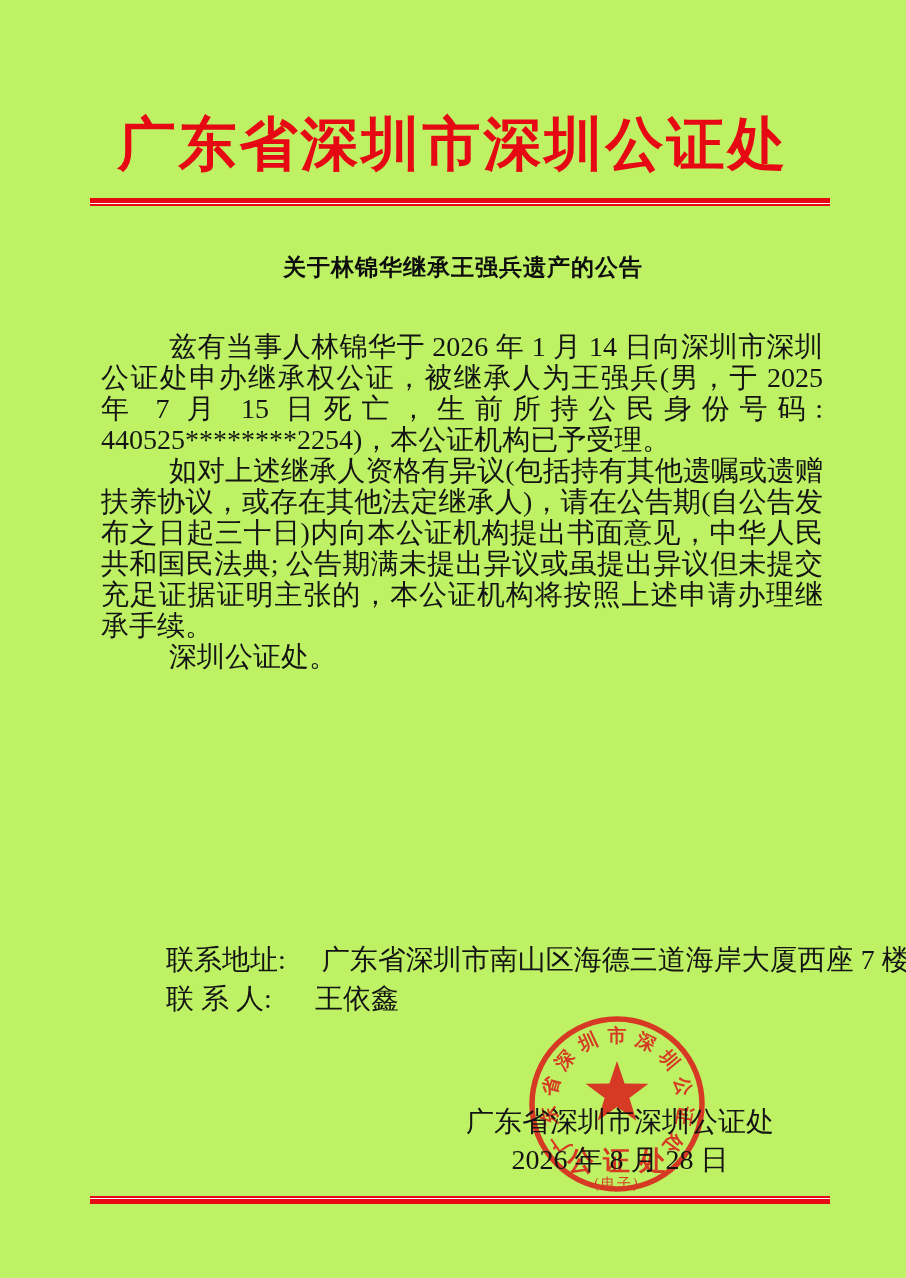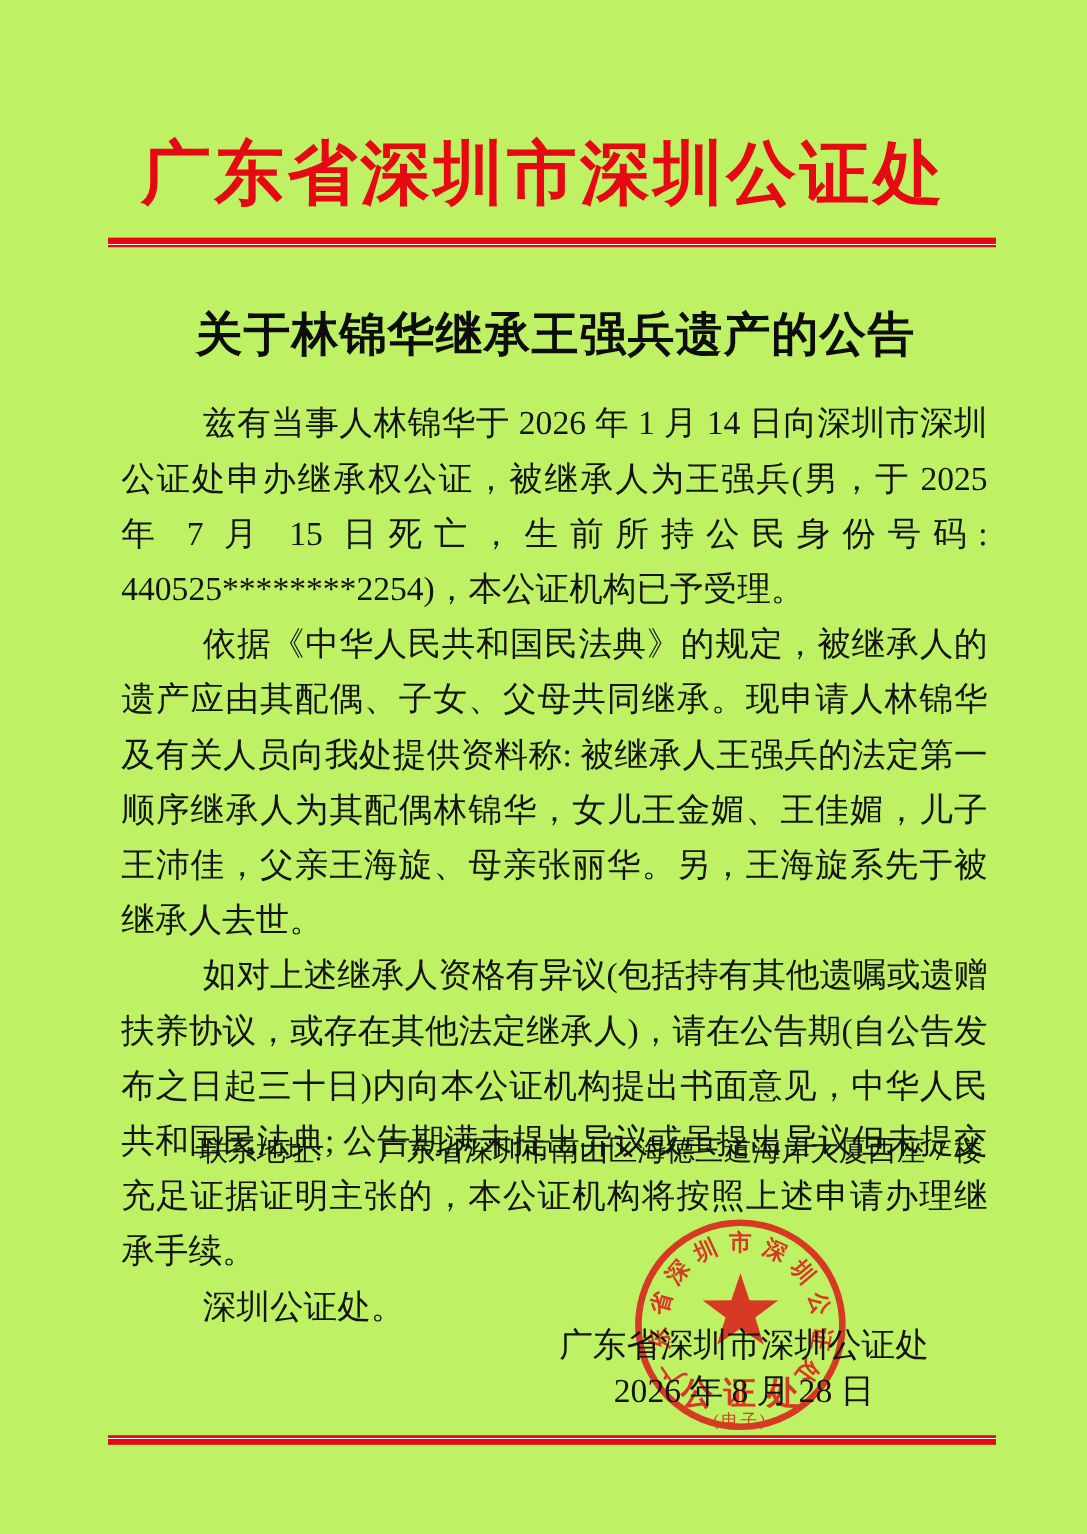--- a/index.html
+++ b/index.html
@@ -30,33 +30,33 @@
       var(--accent-red) 0 5px,#ffffff 5px 6px,var(--accent-red) 6px 8px);
   }
   .divider-bottom{
     top:1196px;
     background:linear-gradient(to bottom,
       var(--accent-red) 0 2px,#ffffff 2px 3px,var(--accent-red) 3px 8px);
   }
 
   .doc-title{
     position:absolute;top:252px;left:0;right:0;
-    text-align:center;font-size:39px;font-weight:700;color:#0d0d0d;
+    text-align:center;font-size:23px;font-weight:700;color:#0d0d0d;
     letter-spacing:1px;white-space:nowrap;padding-left:20px;
   }
 
   .body-text{
     position:absolute;top:331px;left:101px;width:722px;
-    font-size:28px;line-height:46px;text-align:justify;
+    font-size:28px;line-height:31px;text-align:justify;
   }
   .body-text p{text-indent:68px;}
 
   .contact{
     position:absolute;top:941px;left:166px;width:665px;
-    font-size:24px;line-height:38.6px;
+    font-size:28px;line-height:38.6px;
   }
   .c-row{display:flex;}
   .c-label{flex:0 0 113px;white-space:pre;}
   .c-value{flex:1;white-space:pre;margin-left:36px;}
 
   .seal{
     position:absolute;left:517px;top:1004px;width:200px;height:200px;
     z-index:1;opacity:.9;
   }
   .seal circle{fill:none;stroke:var(--seal-red);stroke-width:5.5px;}
@@ -78,32 +78,35 @@
 <div class="page">
 
   <div class="letterhead">广东省深圳市深圳公证处</div>
 
   <div class="divider divider-top"></div>
 
   <div class="doc-title">关于林锦华继承王强兵遗产的公告</div>
 
   <div class="body-text">
     <p>兹有当事人林锦华于 2026 年 1 月 14 日向深圳市深圳公证处申办继承权公证，被继承人为王强兵(男，于 2025 年 7 月 15 日死亡，生前所持公民身份号码: 440525********2254)，本公证机构已予受理。</p>
-    <p>依据《中华人民共和国民法典》的规定，被继承人的遗产应由其配偶、子女、父母共同继承。现申请人林锦华及有关人员向我处提供资料称: 被继承人王强兵的法定第一顺序继承人为其配偶林锦华，女儿王金媚、王佳媚，儿子王沛佳，父亲王海旋、母亲张丽华。另，王海旋系先于被继承人去世。</p>
     <p>如对上述继承人资格有异议(包括持有其他遗嘱或遗赠扶养协议，或存在其他法定继承人)，请在公告期(自公告发布之日起三十日)内向本公证机构提出书面意见，中华人民共和国民法典; 公告期满未提出异议或虽提出异议但未提交充足证据证明主张的，本公证机构将按照上述申请办理继承手续。</p>
     <p>深圳公证处。</p>
   </div>
 
   <div class="contact">
     <div class="c-row">
       <span class="c-label">联系地址:</span>
       <span class="c-value">广东省深圳市南山区海德三道海岸大厦西座 7 楼</span>
     </div>
     <div class="c-row">
       <span class="c-label"></span>
+    </div>
+    <div class="c-row">
+      <span class="c-label">联 系 人:</span>
+      <span class="c-value">王依鑫</span>
     </div>
   </div>
 
   <div class="seal">
     <svg width="200" height="200" viewBox="0 0 200 200">
       <circle cx="100" cy="100" r="85"></circle>
       <polygon points="100,57 107.6,79.5 131.4,79.8 112.4,94 119.4,116.7 100,103 80.6,116.7 87.6,94 68.6,79.8 92.4,79.5"></polygon>
       <g id="seal-arc">
           <text x="49.21257325408249" y="135.56173905376482" transform="rotate(-125 49.21257325408249 135.56173905376482)" class="seal-arc-char">广</text>
           <text x="38.941919313243105" y="110.76618701534969" transform="rotate(-100 38.941919313243105 110.76618701534969)" class="seal-arc-char">东</text>

